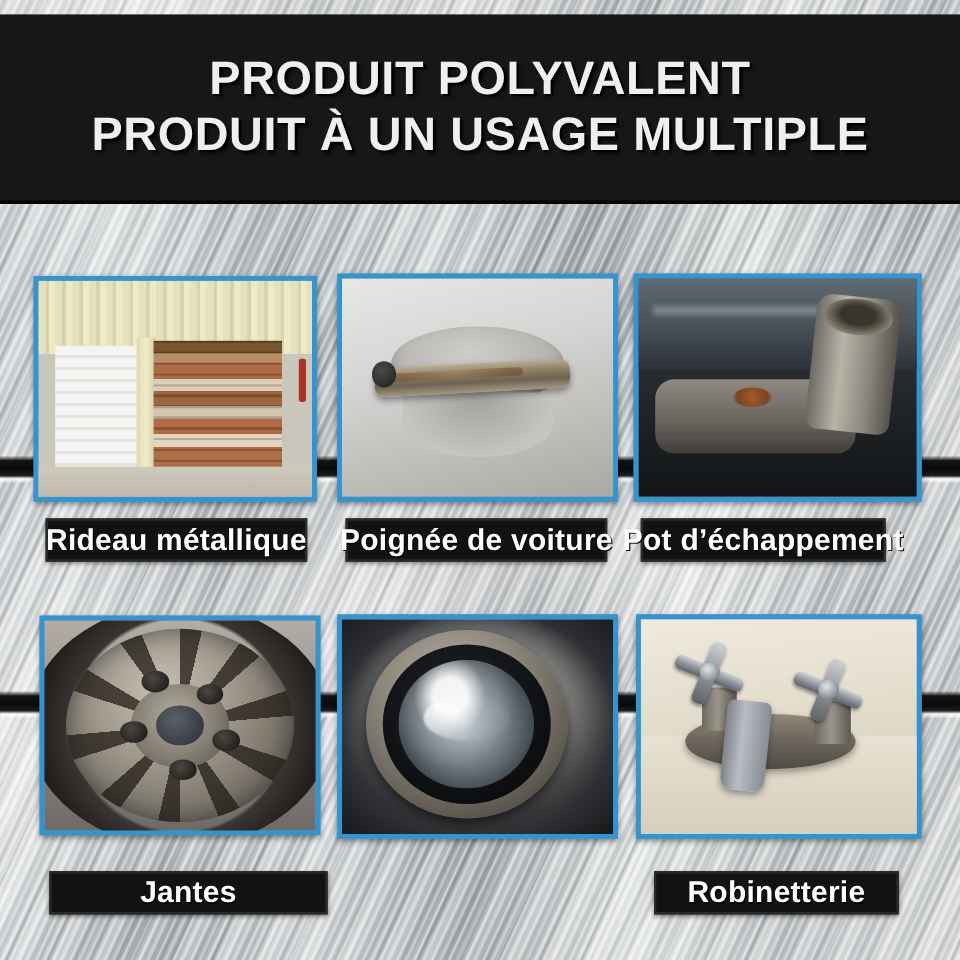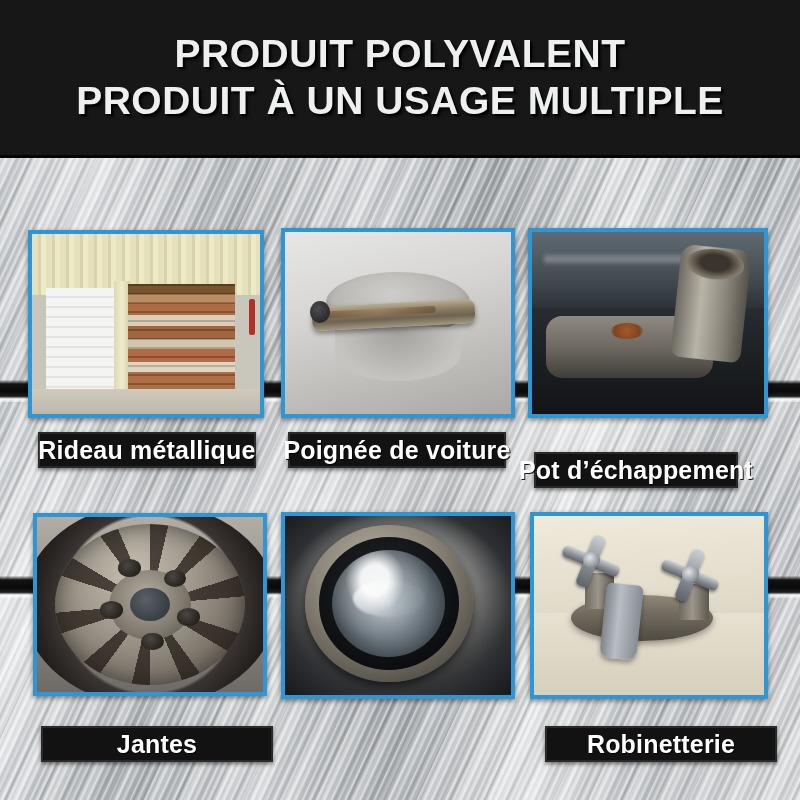--- a/index.html
+++ b/index.html
@@ -59,21 +59,21 @@
       #0a0a0b 52%,
       #1d1e20 74%,
       rgba(255,255,255,0.85) 86%,
       rgba(255,255,255,0.35) 100%);
   }
   .seam.s1{top:380px;height:22px;}
   .seam.s2{top:576px;height:22px;}
 
   
   .header{
-    position:absolute;left:0;top:0;width:800px;height:158px;
+    position:absolute;left:0;top:12px;width:800px;height:158px;
     background:#171717;
     border-bottom:3px solid #050505;
     box-sizing:border-box;
     display:flex;flex-direction:column;
     align-items:center;justify-content:center;
   }
   .header-line{
     color:#eef0ef;
     font-weight:bold;
     font-size:39px;
@@ -378,21 +378,21 @@
         <div class="pic art-exhaust">
           <div class="topmetal"></div>
           <div class="body"></div>
           <div class="pipe">
               <div class="mouth"></div>
             </div>
           <div class="rust"></div>
         </div>
       </div>
     </div>
-    <div class="label" style="left:534px;top:452px;width:204px;">
+    <div class="label" style="left:534px;top:432px;width:204px;">
       <span>Pot d’échappement</span>
     </div>
 
     <div class="cell" style="left:33px;top:513px;width:234px;height:183px;">
       <div class="photo">
         <div class="pic art-wheel">
           <div class="tyre"></div>
           <div class="rim"></div>
           <div class="spokes"></div>
           <div class="hub"></div>
@@ -433,18 +433,18 @@
           </div>
           <div class="knob" style="left:55%;top:18%;">
             <div class="cross-h"></div>
               <div class="cross-v"></div>
               <div class="center"></div>
           </div>
           <div class="spout"></div>
         </div>
       </div>
     </div>
-    <div class="label" style="left:545px;top:726px;width:232px;">
+    <div class="label" style="left:545px;top:726px;width:204px;">
       <span>Robinetterie</span>
     </div>
 
   </div>
 </div>
 
 </body></html>

